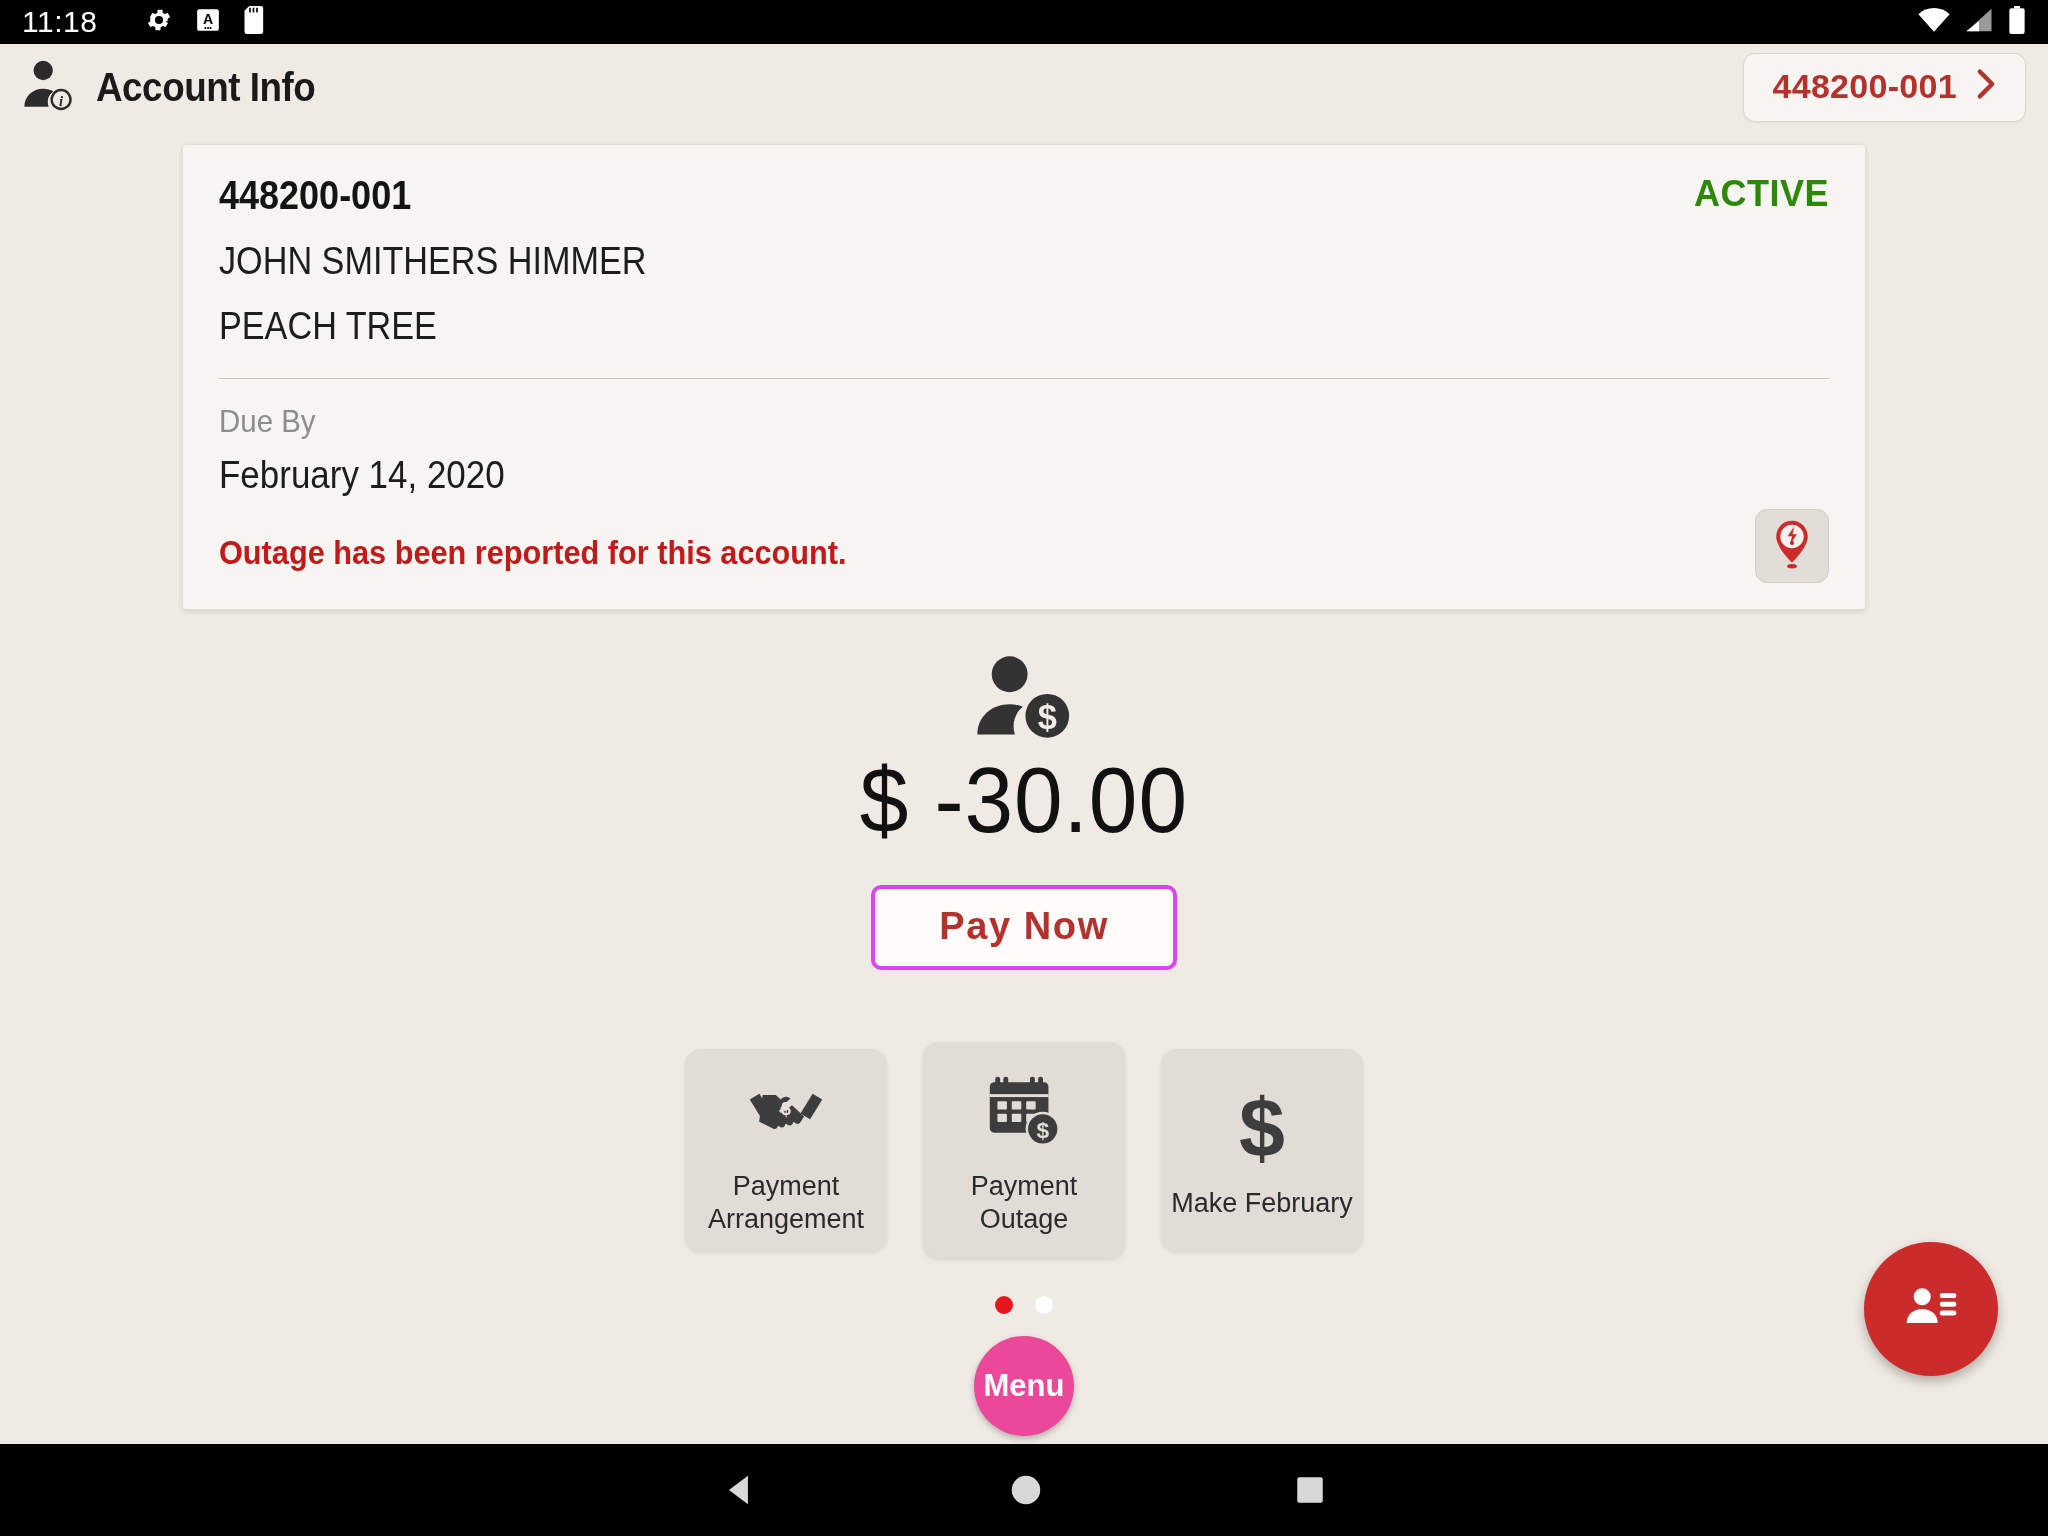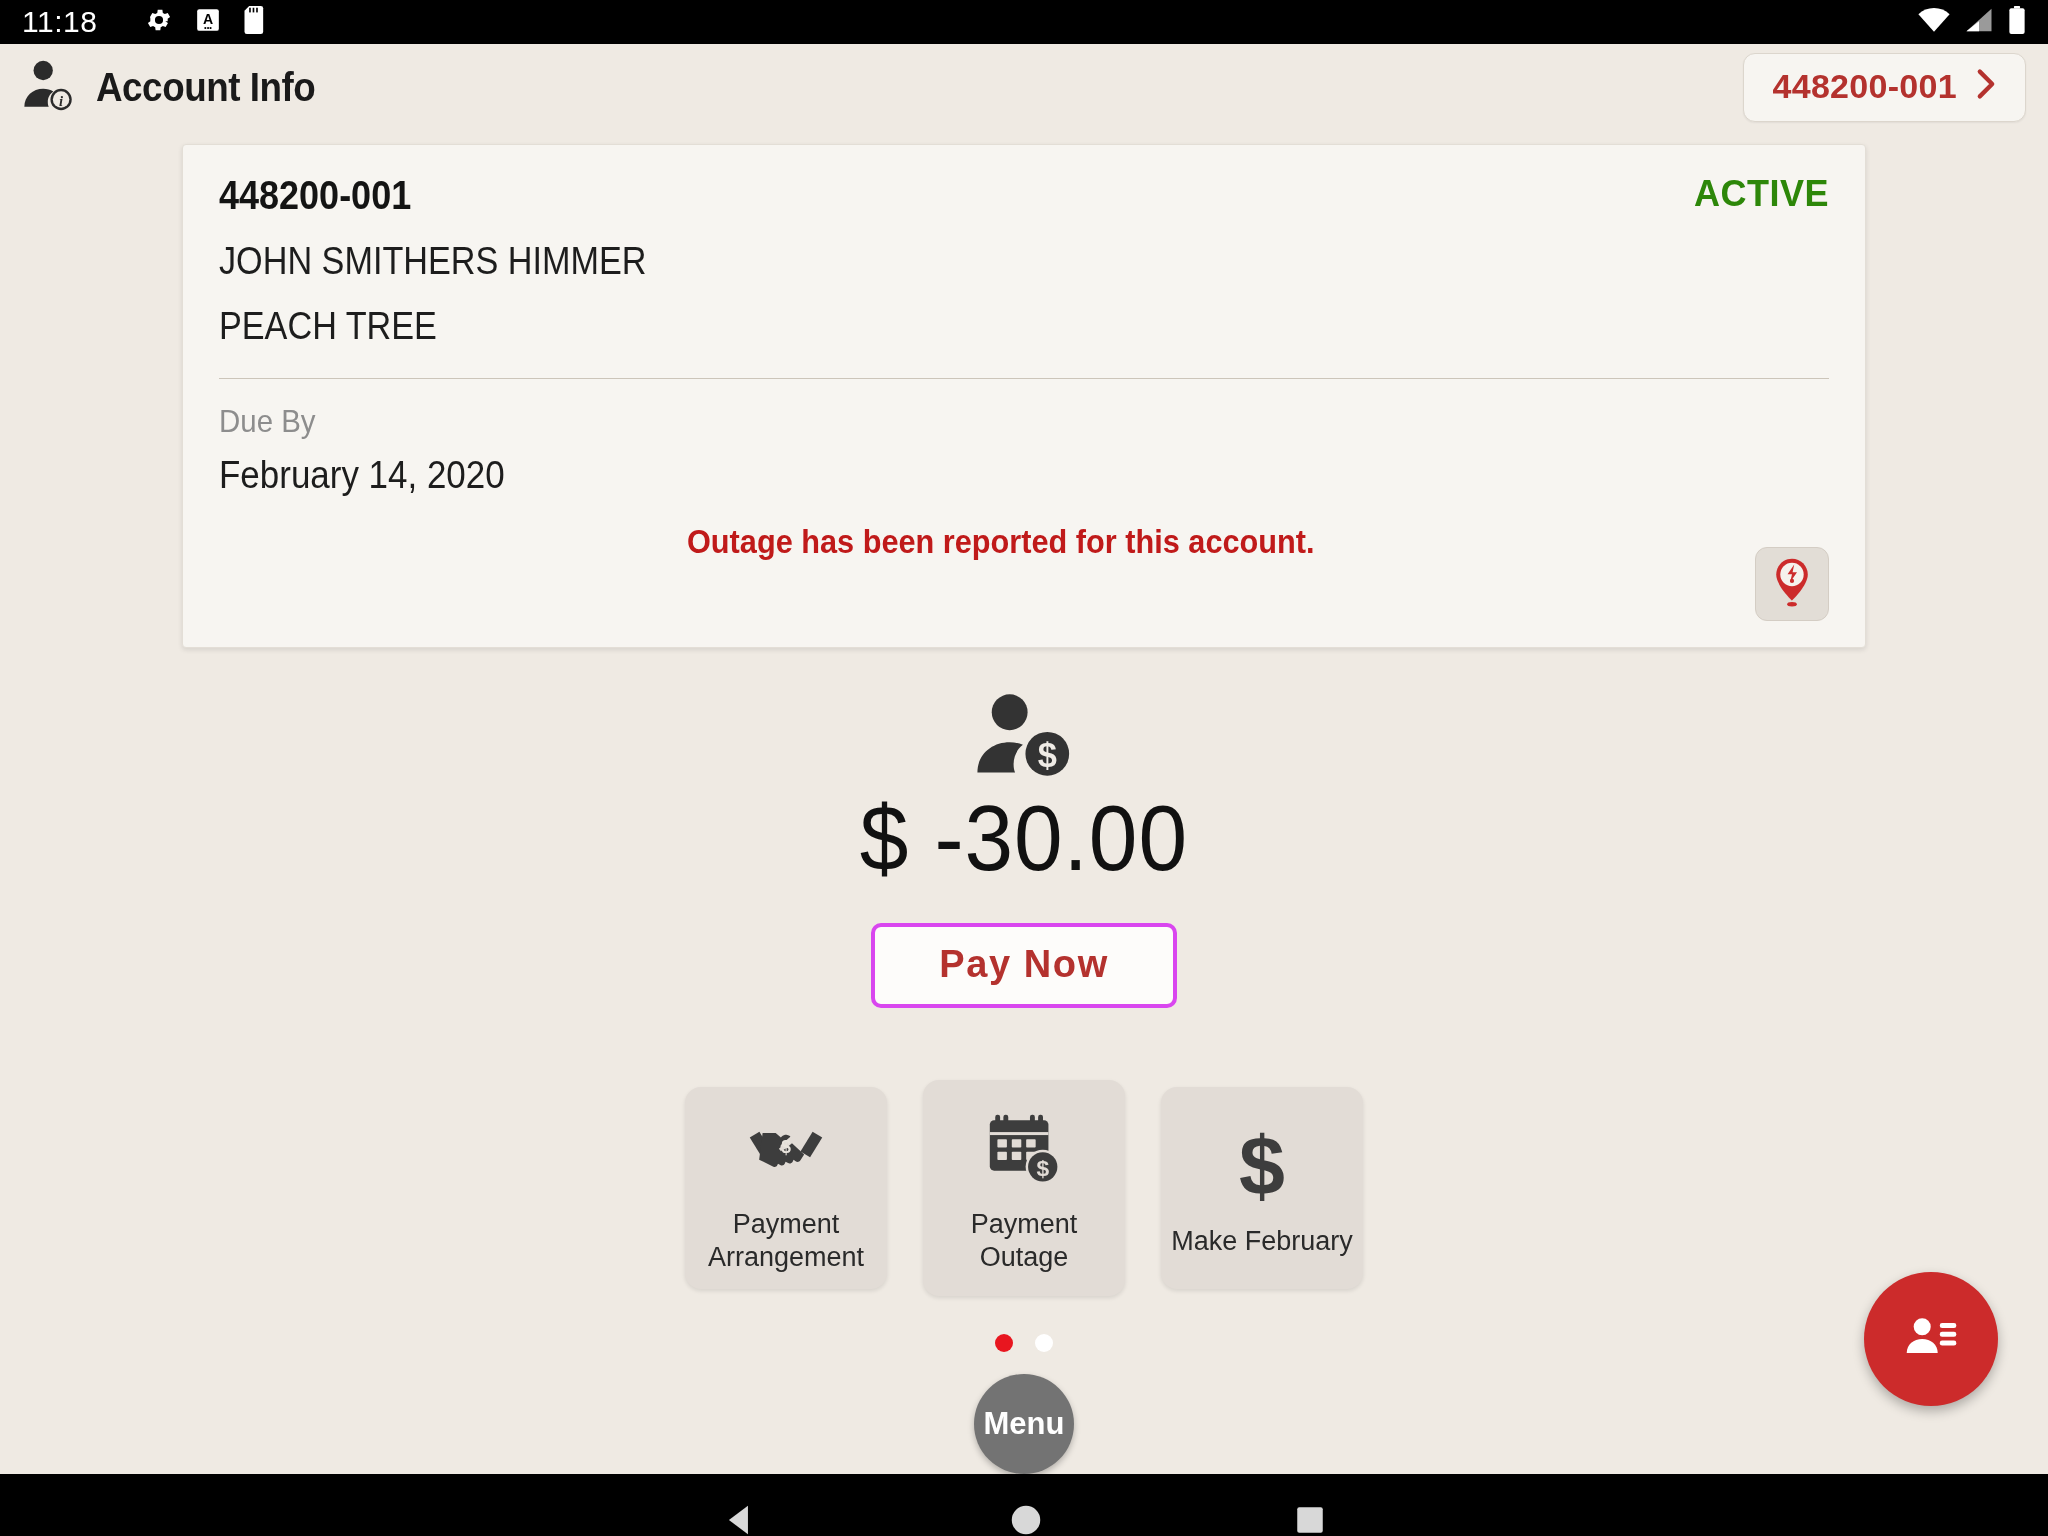--- a/index.html
+++ b/index.html
@@ -94,21 +94,21 @@
     height: 1px; background: #ccc5ba; margin: 30px 0 0 0;
   }
   .due-label {
     font-size: 32px; color: #8d8d8d; margin-top: 24px;
     transform: scaleX(0.92); transform-origin: left center;
   }
   .due-date {
     font-size: 38px; color: #1d1d1d; margin-top: 14px;
     transform: scaleX(0.92); transform-origin: left center;
   }
-  .outage-row { display: flex; align-items: center; margin-top: 26px; flex-direction: column; }
+  .outage-row { display: flex; align-items: center; margin-top: 26px; }
   .outage-msg {
     font-size: 33px; font-weight: bold; color: #c01a1a;
     transform: scaleX(0.93); transform-origin: left center;
   }
   .outage-btn {
     margin-left: auto;
     width: 74px; height: 74px; border-radius: 12px;
     background: #e2ddd6; border: 1px solid #d4cdc4;
     display: flex; align-items: center; justify-content: center;
     margin-top: -14px;
@@ -164,21 +164,21 @@
     align-items: center; justify-content: center;
   }
   .dot { width: 18px; height: 18px; border-radius: 50%; }
   .dot.active { background: #e8161f; }
   .dot.inactive { background: #ffffff; }
 
   
   .menu-fab {
     margin-top: 22px;
     width: 100px; height: 100px; border-radius: 50%;
-    background: #737373;
+    background: #ec4899;
     display: flex; align-items: center; justify-content: center;
     color: #fff; font-size: 31px; font-weight: bold;
     box-shadow: 0 3px 6px rgba(0,0,0,.25);
     cursor: pointer;
   }
 
   
   .contact-fab {
     position: absolute; right: 50px; bottom: 68px;
     width: 134px; height: 134px; border-radius: 50%;

